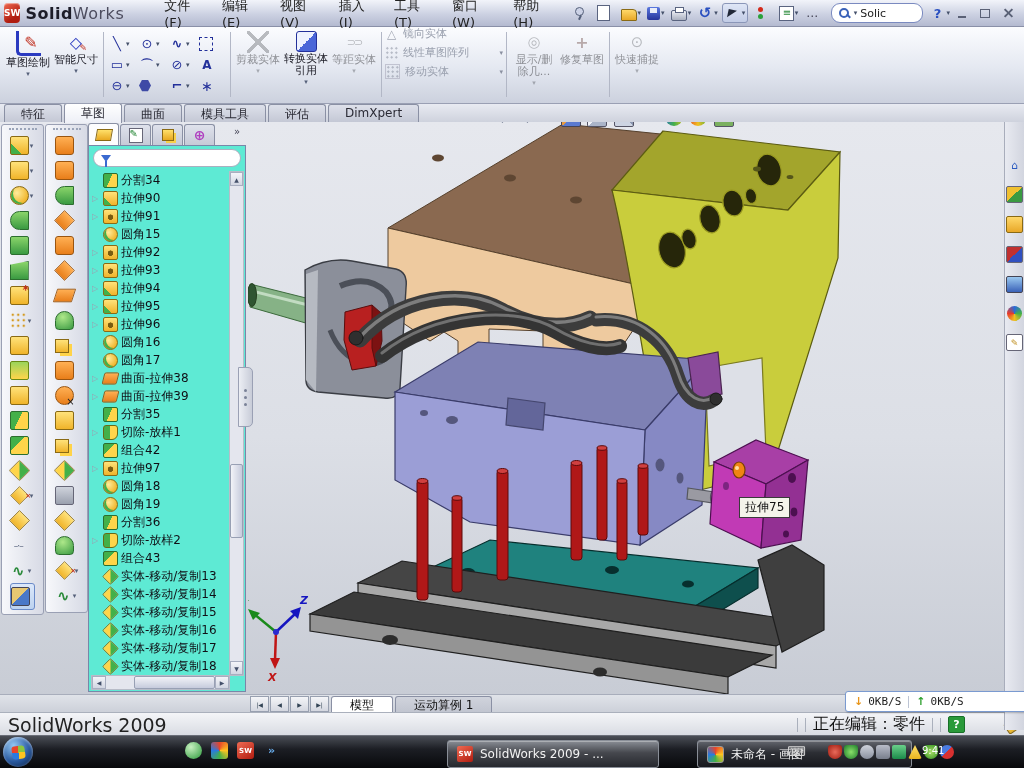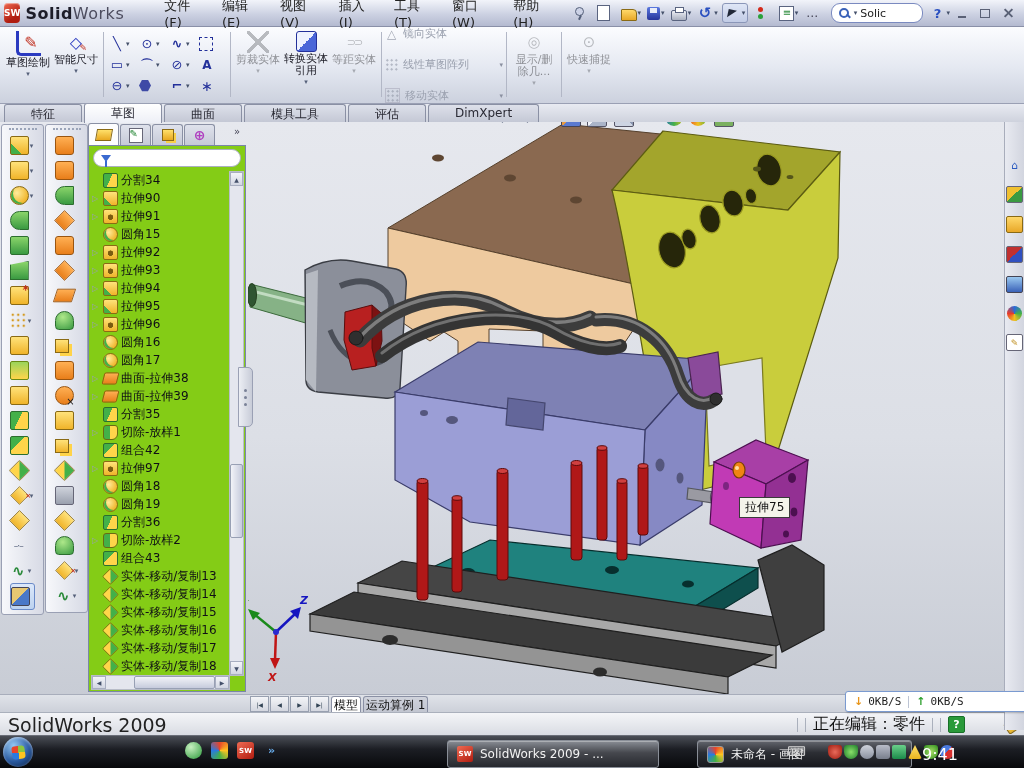--- a/index.html
+++ b/index.html
@@ -79,34 +79,34 @@
   #sketchgrid{display:grid;grid-template-columns:repeat(4,30px);grid-auto-rows:21px;align-content:center}
   .gcell{display:flex;align-items:center;justify-content:flex-start;padding-left:2px}
   .gicon{width:16px;height:16px;display:flex;align-items:center;justify-content:center;color:#23309a;font-size:13px;position:relative}
   .g-line::before{content:"╲"} .g-circ::before{content:"⊙"} .g-spl::before{content:"∿";font-weight:bold}
   .g-sel{width:12px;height:12px;border:1px dashed #23309a}
   .g-rect::before{content:"▭"} .g-arc::before{content:"⌒";font-weight:bold} .g-ell::before{content:"⊘"}
   .g-text::before{content:"A";font-weight:bold;font-size:12px}
   .g-slot::before{content:"⊖"} 
   .g-hex{width:12px;height:12px;background:#23309a;clip-path:polygon(25% 3%,75% 3%,100% 50%,75% 97%,25% 97%,0 50%);opacity:.85}
   .g-fil2::before{content:"⌐";font-weight:bold} .g-pt::before{content:"∗";font-size:14px}
-  #stackcol{display:flex;flex-direction:column;justify-content:space-between;gap:4px;width:118px}
+  #stackcol{display:flex;flex-direction:column;justify-content:flex-start;gap:4px;width:118px}
   .srow{display:flex;align-items:center;gap:5px;font-size:11px;color:#9aa0ae}
   .srow .sicon12{width:13px;height:13px;display:flex;align-items:center;justify-content:center;position:relative;opacity:.6}
   .cv-mirror::before{content:"△";color:#6a7284;font-size:12px}
   .cv-lpat{background:radial-gradient(circle,#8a90a0 32%,transparent 36%) 0 0/4.5px 4.5px}
   .cv-mve{background:radial-gradient(circle,#8a90a0 32%,transparent 36%) 0 0/4.5px 4.5px;border:1px solid #aab}
   .srow .sdd{margin-left:auto;font-size:7px;color:#8a90a0}
   #watermark{position:absolute;right:22px;top:26px;font-family:"DejaVu Serif",serif;font-style:italic;
      font-weight:bold;font-size:60px;color:#c7ccd9;z-index:1;line-height:64px}
 
   
   #ribbon{position:absolute;left:0;top:103px;width:1024px;height:19px;
      background:linear-gradient(#eaecf3,#ced2dd);display:flex;align-items:flex-end;padding-left:4px;z-index:8}
-  .rtab{padding:1px 26px 1px;margin-right:2px;font-size:12px;color:#2a2a34;height:15px;
+  .rtab{padding:1px 16px 1px;margin-right:2px;font-size:12px;color:#2a2a34;height:15px;
      border:1px solid #8a90a4;border-bottom:none;border-radius:3px 3px 0 0;
      background:linear-gradient(#dde0ea,#c4c8d5)}
   .rtab.active{background:linear-gradient(#ffffff,#edeff6);position:relative;top:1px;height:17px}
 
   
   #main-bg{position:absolute;left:0;top:122px;width:1024px;height:572px;
      background:linear-gradient(180deg,#e6e8ee 0%,#dcdfe6 55%,#c8ccd5 100%)}
   #model-svg{position:absolute;left:248px;top:122px;z-index:2}
 
   
@@ -177,21 +177,21 @@
   #ptabs{display:flex;height:21px;align-items:flex-end}
   .ptab{width:29px;height:20px;margin-right:1px;border:1px solid #8a90a4;border-bottom:none;border-radius:3px 3px 0 0;
      background:linear-gradient(#dfe2ec,#c6cad7);display:flex;align-items:center;justify-content:center}
   .ptab.active{background:#fdfdfe;height:21px}
   .pmore{margin-left:auto;font-size:10px;color:#445;padding:0 4px 2px}
   .p-fm{width:14px;height:10px;background:linear-gradient(#ffe06a,#e8a820);border:1px solid #8a6a14;transform:skewX(-10deg)}
   .p-pm{width:12px;height:13px;background:#fff;border:1px solid #667;position:relative}
   .p-pm::before{content:"✎";color:#2a8a3a;font-size:10px;position:absolute;left:0;top:-1px}
   .p-cm{width:10px;height:10px;background:linear-gradient(#ffe06a,#e8a820);border:1px solid #8a6a14;box-shadow:3px 3px 0 -1px #f8d048}
   .p-dx::before{content:"⊕";color:#b040c0;font-weight:bold;font-size:14px}
-  #pbody{position:absolute;left:0;top:21px;right:0;bottom:0;background:#84cc16;border:1px solid #7a86a8}
+  #pbody{position:absolute;left:0;top:21px;right:0;bottom:0;background:#5eead4;border:1px solid #7a86a8}
   #filter{margin:3px 4px 2px;height:16px;border:1px solid #aab0c0;border-radius:9px;background:#fff;
      display:flex;align-items:center;padding:0 7px;gap:5px}
   .funnel{width:0;height:0;border-left:5px solid transparent;border-right:5px solid transparent;border-top:7px solid #3a6ad0;position:relative}
   .funnel::after{content:"";position:absolute;left:-1px;top:-1px;width:2px;height:6px;background:#3a6ad0}
   #tree{position:absolute;left:2px;top:25px;right:15px;bottom:15px;overflow:hidden}
   .trow{display:flex;align-items:center;height:18px;gap:3px;padding-left:1px;white-space:nowrap}
   .texp{width:8px;flex:none;font-size:8px;color:#98a0b0}
   .texp::before{content:"▷"}
   .ticon{width:13px;height:13px;flex:none}
   .tlabel{font-size:12px;color:#101016}
@@ -234,21 +234,21 @@
   
   #tooltip{position:absolute;left:739px;top:497px;background:#f4f4ea;border:1px solid #3a3a3a;
      padding:1px 5px;font-size:12px;color:#111;z-index:9}
 
   
   #doctabs{position:absolute;left:0;top:694px;width:1024px;height:18px;
      background:linear-gradient(#e0e3e9,#cbcfd8);border-top:1px solid #a8adbb;display:flex;align-items:flex-end;z-index:3}
   #navbtns{margin-left:250px;display:flex;gap:1px;margin-bottom:1px}
   .nbtn{width:17px;height:14px;border:1px solid #98a0b0;background:linear-gradient(#f4f5f8,#d4d7e0);
      font-size:6px;display:flex;align-items:center;justify-content:center;color:#345}
-  .dtab{padding:0 2px;font-size:12px;height:16px;display:flex;align-items:center;margin-left:2px;
+  .dtab{padding:0 18px;font-size:12px;height:16px;display:flex;align-items:center;margin-left:2px;
      border:1px solid #8a90a4;border-bottom:none;border-radius:3px 3px 0 0;background:linear-gradient(#d0d3dc,#c0c4cf)}
   .dtab.active{background:#fff}
 
   
   #netmeter{position:absolute;left:845px;top:691px;width:172px;height:19px;background:#fff;
      border:1px solid #7a9ad0;border-radius:3px;box-shadow:1px 1px 2px rgba(0,0,0,.25);
      display:flex;align-items:center;gap:5px;padding:0 8px;z-index:9}
   .nd{color:#e8951a;font-weight:bold;font-size:11px}
   .nu{color:#2fa02f;font-weight:bold;font-size:11px}
   .nv{font-family:"DejaVu Sans Mono",monospace;font-size:11px;color:#222}
@@ -291,21 +291,21 @@
   #tray{position:absolute;left:828px;top:9px;display:flex;gap:2px}
   .tri{width:14px;height:14px;border-radius:3px}
   .tr-red{background:radial-gradient(#e86a5a,#a01c10);border-radius:3px 3px 50% 50%}
   .tr-green{background:radial-gradient(#8ae06a,#1c7a2a);border-radius:3px 3px 50% 50%}
   .tr-gray{background:linear-gradient(#cfd3dc,#8a909e);border-radius:50%}
   .tr-lgray{background:linear-gradient(#b8bcc8,#787e8c)}
   .tr-green2{background:linear-gradient(#6ad08a,#1c8a4a);border-radius:2px}
   .tr-warn{background:linear-gradient(#ffe06a,#e8b420);clip-path:polygon(50% 0,100% 100%,0 100%)}
   .tr-green3{background:radial-gradient(#aae06a,#2a8a1a);border-radius:3px 3px 50% 50%}
   .tr-blue{background:linear-gradient(135deg,#4a7ae0 50%,#d83030 50%);border-radius:50%}
-  #clock{position:absolute;left:922px;top:9px;color:#fff;font-size:16px}
+  #clock{position:absolute;left:922px;top:9px;color:#fff;font-size:10px}
 </style>
 </head>
 <body>
 
 <div id="titlebar">
   <div class="logo-box">SW</div>
   <div class="app-name"><span>Solid</span><span class="lite">Works</span></div>
   <div id="menus">
 
   <div class="menu-item">文件(F)</div>
@@ -506,20 +506,25 @@
     </div>
   <div class="sep"></div>
   <div style="display:flex">
 
       <div class="bigbtn dis">
         <span class="bicon cv-display"></span>
         <span class="blabel">显示/删除几...</span>
         <span class="bdd">▾</span>
       </div>
 
+      <div class="bigbtn dis">
+        <span class="bicon cv-repair"></span>
+        <span class="blabel">修复草图</span>
+        <span class="bdd" style="visibility: hidden;">▾</span>
+      </div>
     </div>
   <div class="sep"></div>
   <div style="display:flex">
 
       <div class="bigbtn dis">
         <span class="bicon cv-snap"></span>
         <span class="blabel">快速捕捉</span>
         <span class="bdd">▾</span>
       </div>
 

